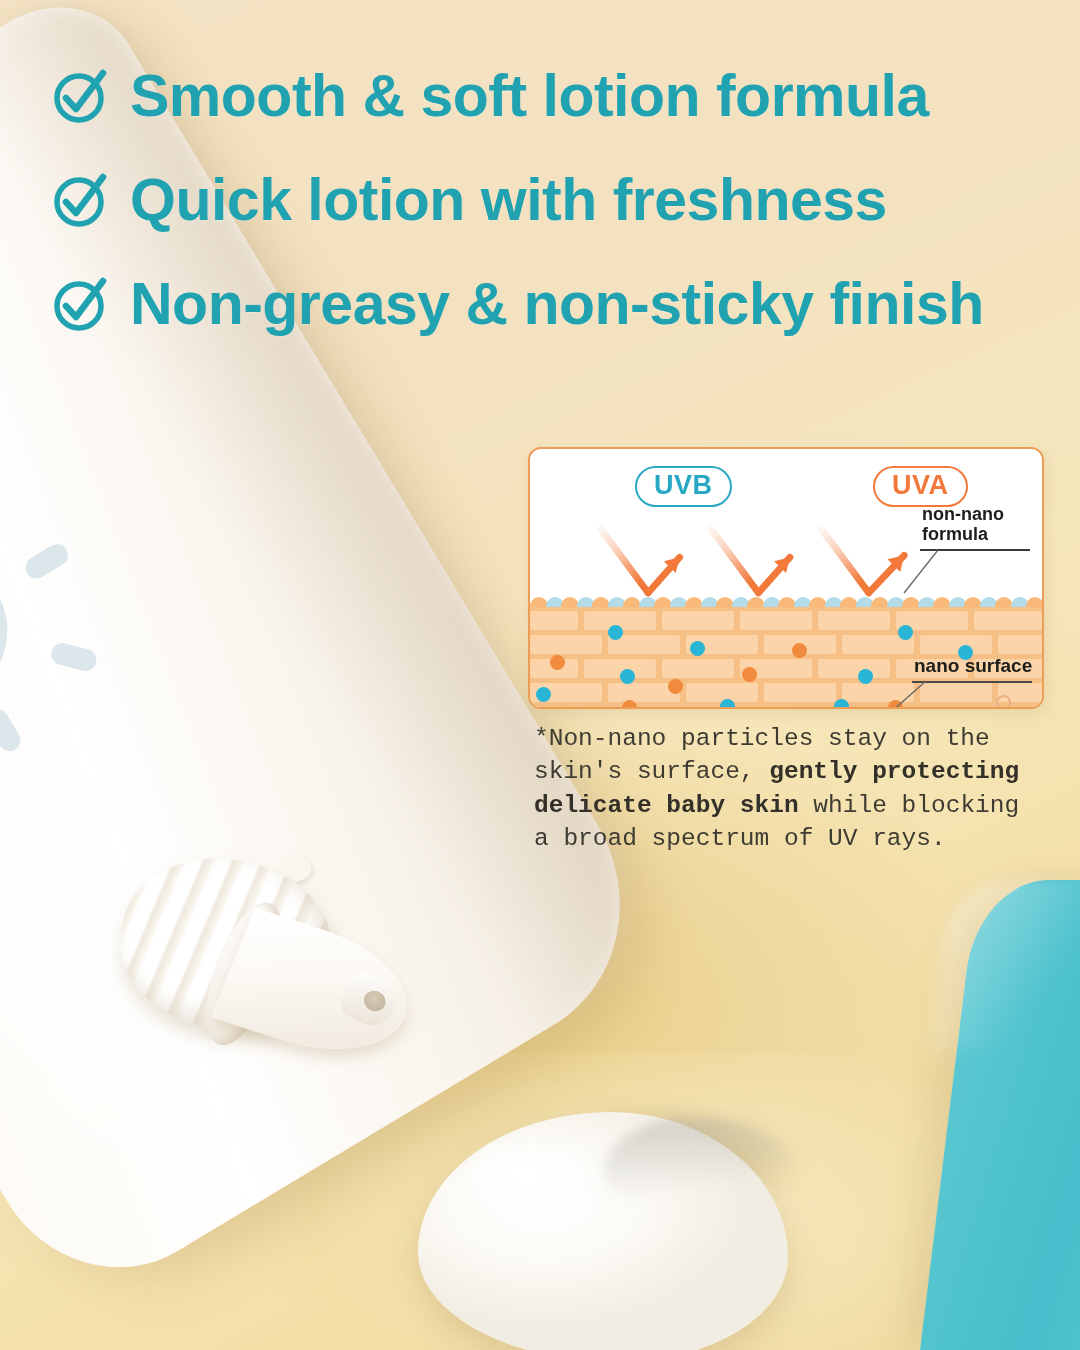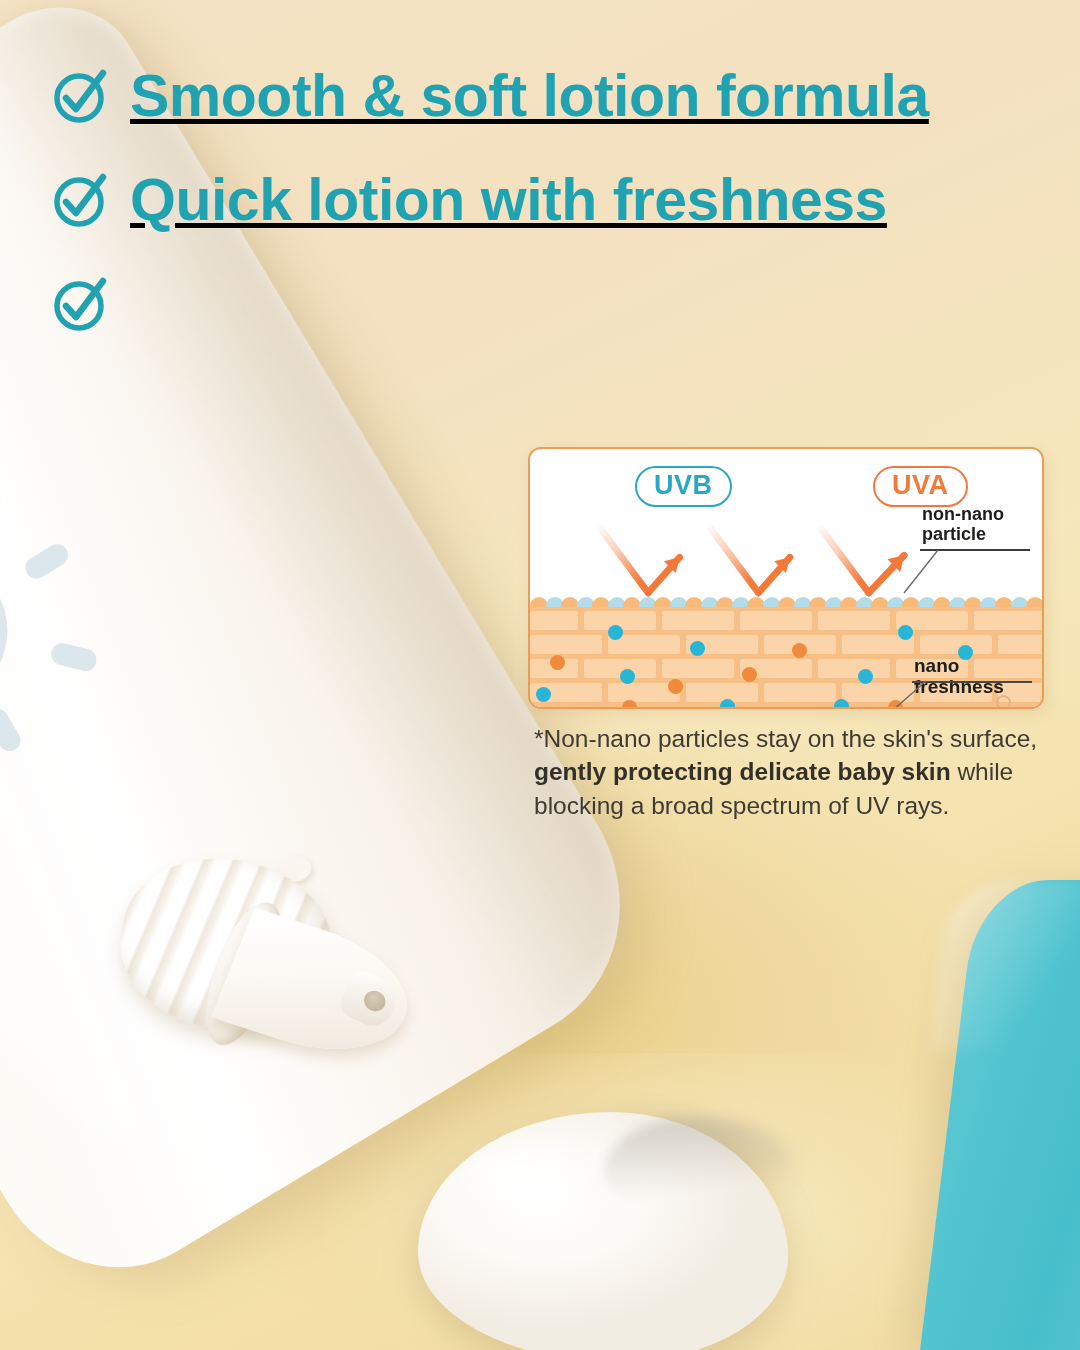--- a/index.html
+++ b/index.html
@@ -142,21 +142,21 @@
     transform-origin:bottom right;
     box-shadow:-16px 0 34px rgba(168,146,98,.22);
   }
   .teal-hi{
     position:absolute; right:-10px; bottom:300px; width:150px; height:170px;
     background:linear-gradient(120deg,rgba(255,255,255,.35),rgba(255,255,255,0) 70%);
     border-radius:60px 0 0 0; transform:skewX(-7deg); filter:blur(6px);
   }
 
   
-  .features{ position:absolute; left:52px; top:44px; width:1000px;text-decoration:underline; }
+  .features{ position:absolute; left:52px; top:44px; width:1000px; }
   .feat{ display:flex; align-items:center; gap:22px; height:104px; }
   .check{ width:56px; height:56px; flex:0 0 56px; position:relative; }
   .check svg{ display:block; width:56px; height:56px; }
   .feat-label{
     font-family:"Liberation Sans", sans-serif;
     font-size:59px; font-weight:700; color:#21A2B1;
     letter-spacing:-.5px; white-space:nowrap;
     text-shadow:0 1px 0 rgba(255,255,255,.25);
   }
 
@@ -211,21 +211,21 @@
     font-weight:700; color:#1D1D1B; line-height:1.12;
   }
   .lbl.nonnano{ left:392px; top:55px; font-size:18px; }
   .lbl.nano{ left:384px; top:206px; font-size:19px; }
   .rule{ position:absolute; height:2px; background:#3A3A38; }
   .leader{ position:absolute; stroke:#6C6A66; stroke-width:1.4; fill:none; }
 
   
   .caption{
     position:absolute; left:534px; top:722px; width:510px;
-    font-family:Liberation Sans, sans-serif;
+    font-family:Liberation Mono, monospace;
     font-size:24.5px; line-height:1.36; color:#3E3B33;
   }
   .caption b{ font-weight:700; color:#33302A; }
 </style>
 </head>
 <body>
 
 <div id="stage">
 
   <div class="bg-base"></div>
@@ -288,20 +288,21 @@
       <span class="feat-label">Quick lotion with freshness</span>
     </div>
 
     <div class="feat">
       <span class="check">
         <svg viewBox="0 0 56 56">
             <circle cx="27" cy="30" r="22" fill="none" stroke="#21A2B1" stroke-width="5.5"></circle>
             <path d="M14 30 L24 41 L51 5" fill="none" stroke="#21A2B1" stroke-width="6.5" stroke-linecap="round" stroke-linejoin="round"></path>
           </svg>
       </span>
+      <span class="feat-label">Non-greasy &amp; non-sticky finish</span>
     </div>
 
   </div>
 
   <div class="uv-panel">
 
     <div class="badge uvb">UVB</div>
     <div class="badge uva">UVA</div>
 
     <svg class="arrows" viewBox="0 0 516 262">
@@ -418,28 +419,28 @@
       <div class="nano-dot nd teal" style="left:304px;top:92px;"></div>
       <div class="nano-dot nd teal" style="left:328px;top:62px;"></div>
       <div class="nano-dot nd teal" style="left:368px;top:18px;"></div>
       <div class="nano-dot nd orange" style="left:358px;top:93px;"></div>
       <div class="nano-dot nd teal" style="left:428px;top:38px;"></div>
       <div class="hollow-dot" style="left:466px;top:88px;"></div>
     </div>
 
     <div class="lbl nonnano">
       <span>non-nano</span><br>
-      <span>particle</span>
+      <span>formula</span>
     </div>
     <div class="rule" style="left:390px;top:100px;width:110px;"></div>
     <svg style="position:absolute;left:360px;top:98px;width:50px;height:52px;">
       <path class="leader" d="M48 3 L14 46"></path>
     </svg>
 
-    <div class="lbl nano">nano freshness</div>
+    <div class="lbl nano">nano surface</div>
     <div class="rule" style="left:382px;top:232px;width:120px;height:1.6px;background:#4A4843;"></div>
     <svg style="position:absolute;left:352px;top:228px;width:50px;height:40px;">
       <path class="leader" d="M44 4 L10 34"></path>
     </svg>
   </div>
 
   <div class="caption">
     <span>*Non-nano particles stay on the skin's surface,</span>
     <b>gently protecting delicate baby skin</b><span> while</span>
     <span>blocking a broad spectrum of UV rays.</span>

